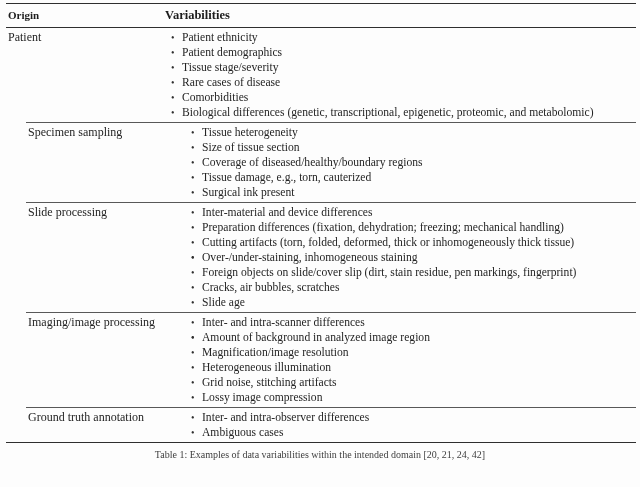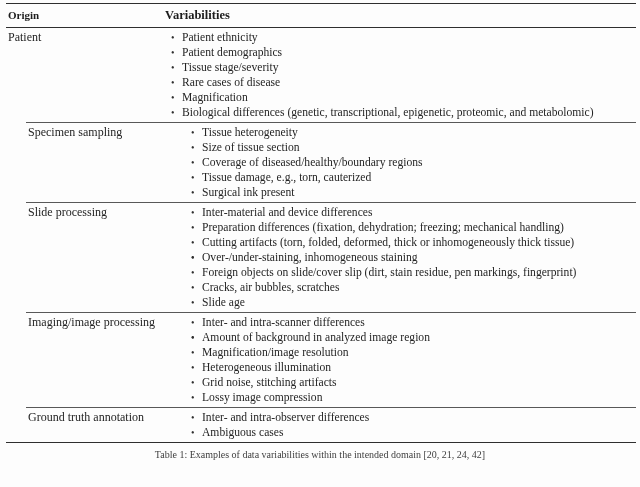--- a/index.html
+++ b/index.html
@@ -91,21 +91,21 @@
   </div>
 
   <div class="body-row">
     <div class="col-origin">Patient</div>
     <div class="col-variabilities">
       <ul class="items">
         <li><span class="bullet">•</span><span>Patient ethnicity</span></li>
         <li><span class="bullet">•</span><span>Patient demographics</span></li>
         <li><span class="bullet">•</span><span>Tissue stage/severity</span></li>
         <li><span class="bullet">•</span><span>Rare cases of disease</span></li>
-        <li><span class="bullet">•</span><span>Magnification</span></li>
+        <li><span class="bullet">•</span><span>Comorbidities</span></li>
         <li><span class="bullet">•</span><span>Biological differences (genetic, transcriptional, epigenetic, proteomic, and metabolomic)</span></li>
       </ul>
     </div>
   </div>
 
   <div class="body-row">
     <div class="col-origin">Specimen sampling</div>
     <div class="col-variabilities">
       <ul class="items">
         <li><span class="bullet">•</span><span>Tissue heterogeneity</span></li>

